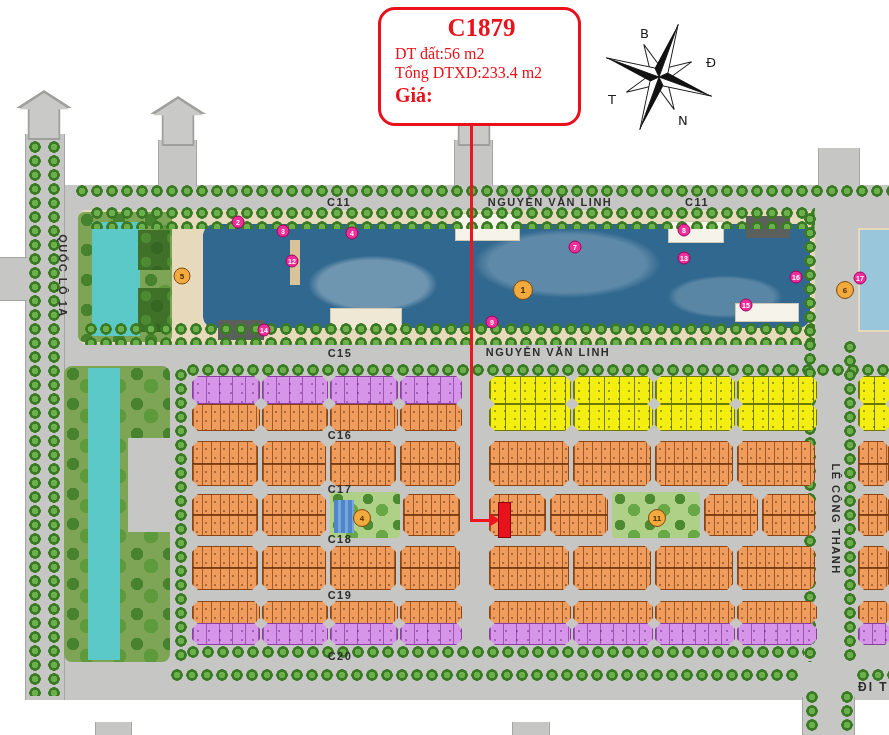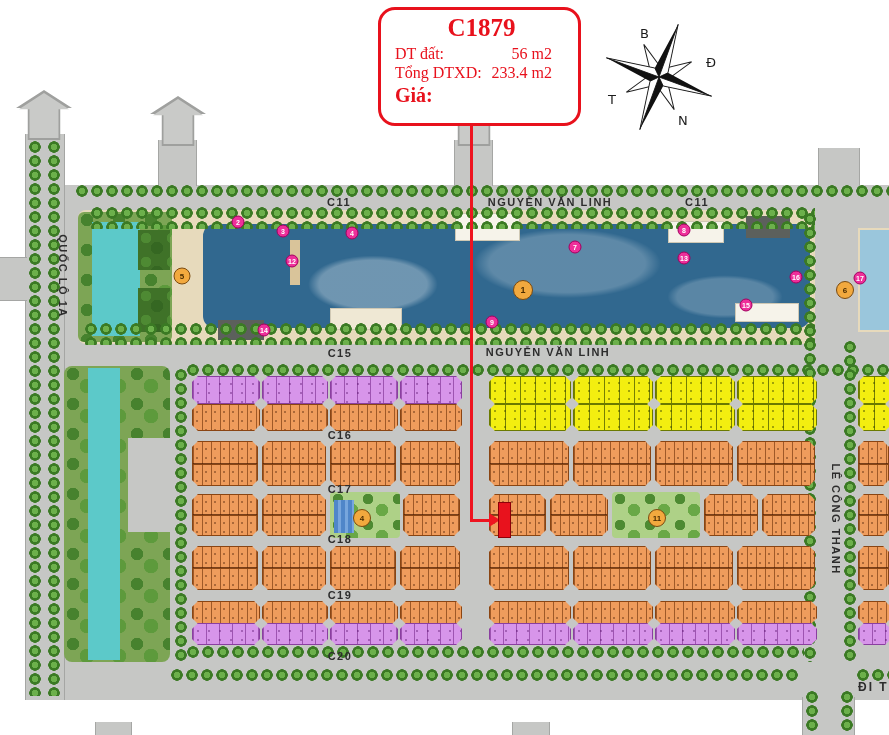--- a/index.html
+++ b/index.html
@@ -61,21 +61,21 @@
   .badge{position:absolute;transform:translate(-50%,-50%);border-radius:50%;display:flex;
          align-items:center;justify-content:center;font-weight:bold;z-index:40;}
   .badge.orange{width:15px;height:15px;background:#f2a93e;border:1.5px solid #7a4a10;color:#4a2c00;font-size:8px;}
   .badge.pink{width:11px;height:11px;background:#ee2f9a;border:1px solid #a3005f;color:#fff;font-size:7px;}
   
   .infobox{left:378px;top:7px;width:203px;height:119px;background:#fff;border:3.5px solid #e8111c;
            border-radius:17px;color:#e8111c;font-family:"Liberation Serif",serif;z-index:60;
            padding:3px 10px 0 14px;box-sizing:border-box;}
   .ib-title{text-align:center;font-weight:bold;font-size:25px;margin:1px 0 2px 0;}
   .ib-row{display:flex;font-size:16px;line-height:19px;}
-  .ib-val{flex:1;text-align:right;padding-right:16px;}
+  .ib-val{flex:1;padding-right:16px;}
   .ib-price{display:flex;font-size:20px;font-weight:bold;line-height:26px;}
   .ib-price .ib-val{padding-right:8px;}
   
   .red{background:#ee1420;}
   .redplot{background:#e8121d;border:1px solid #8f0008;}
   .redarrow{width:0;height:0;border-top:7px solid rgba(0,0,0,0);border-bottom:7px solid rgba(0,0,0,0);
             border-left:11px solid #ee1420;}
   
   .cmp{font-size:13px;color:#1c1c1c;font-family:"DejaVu Sans",sans-serif;}
 </style>

